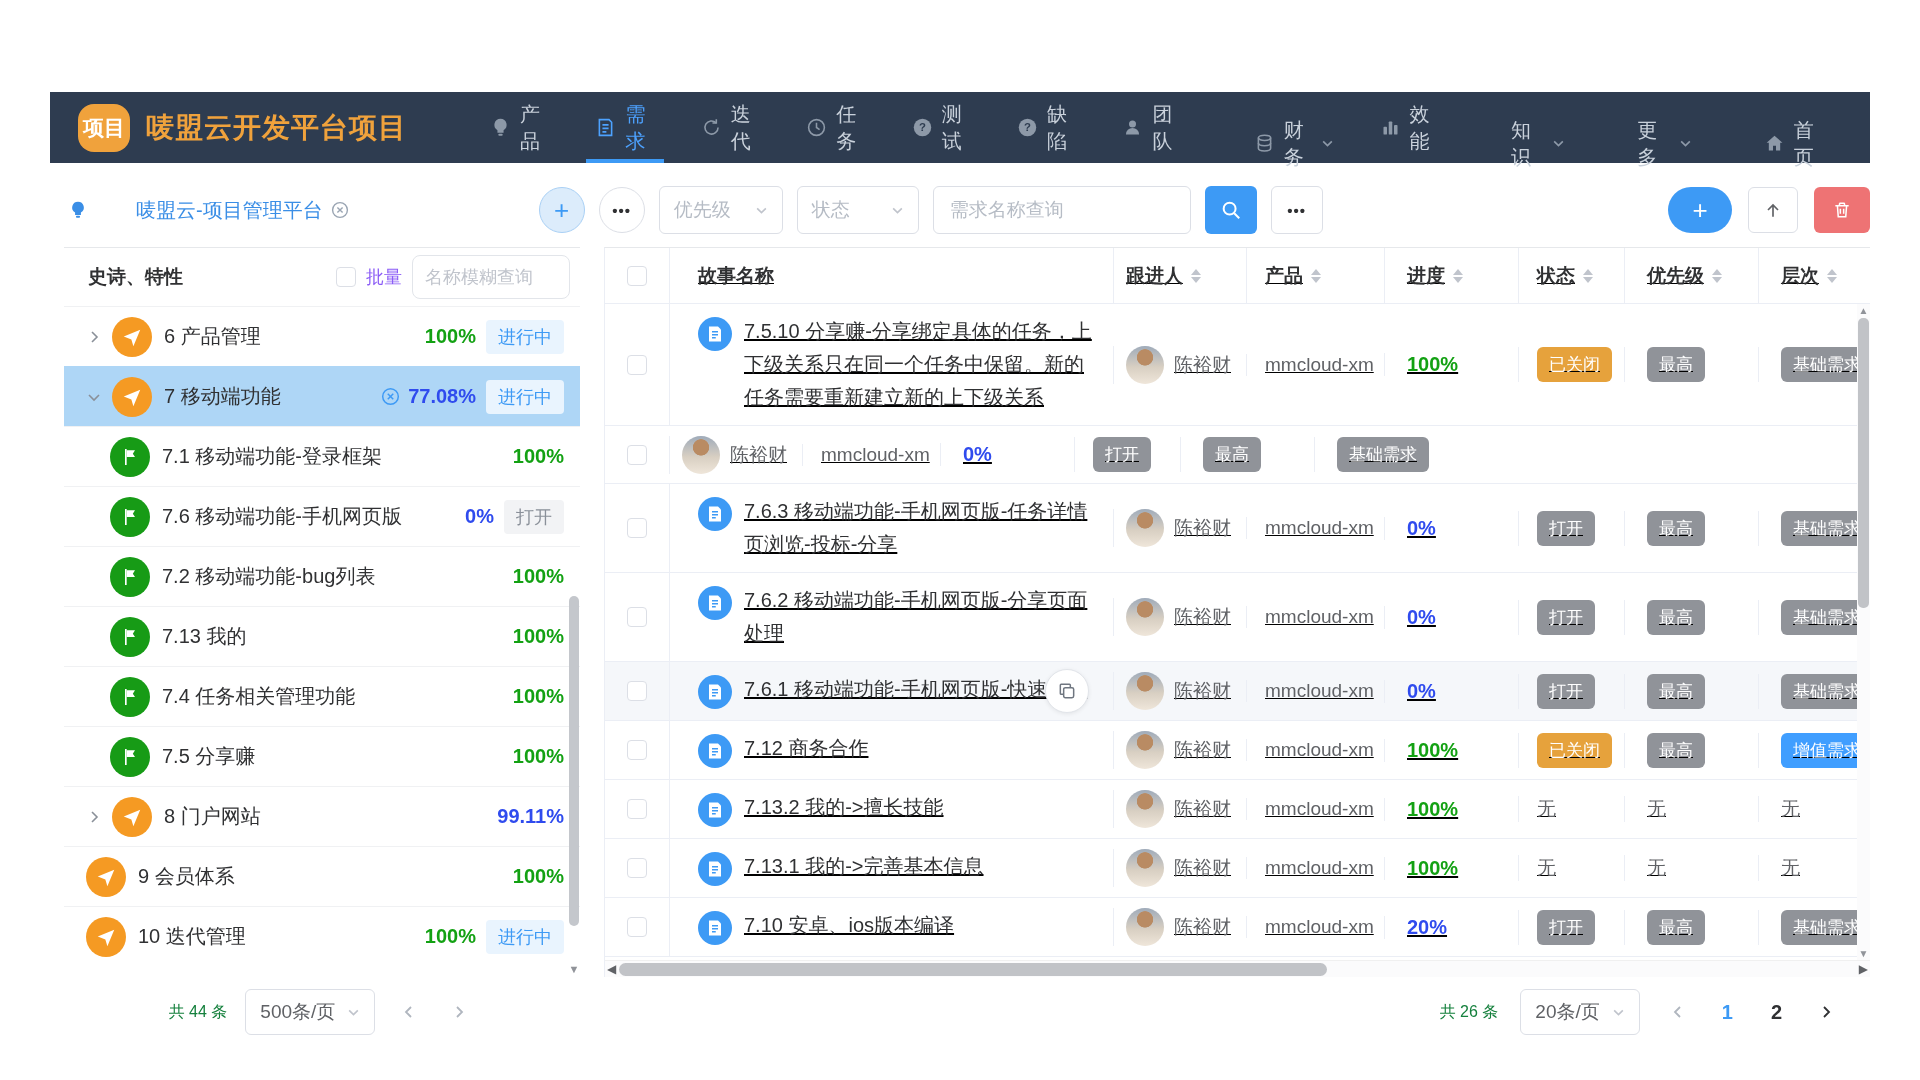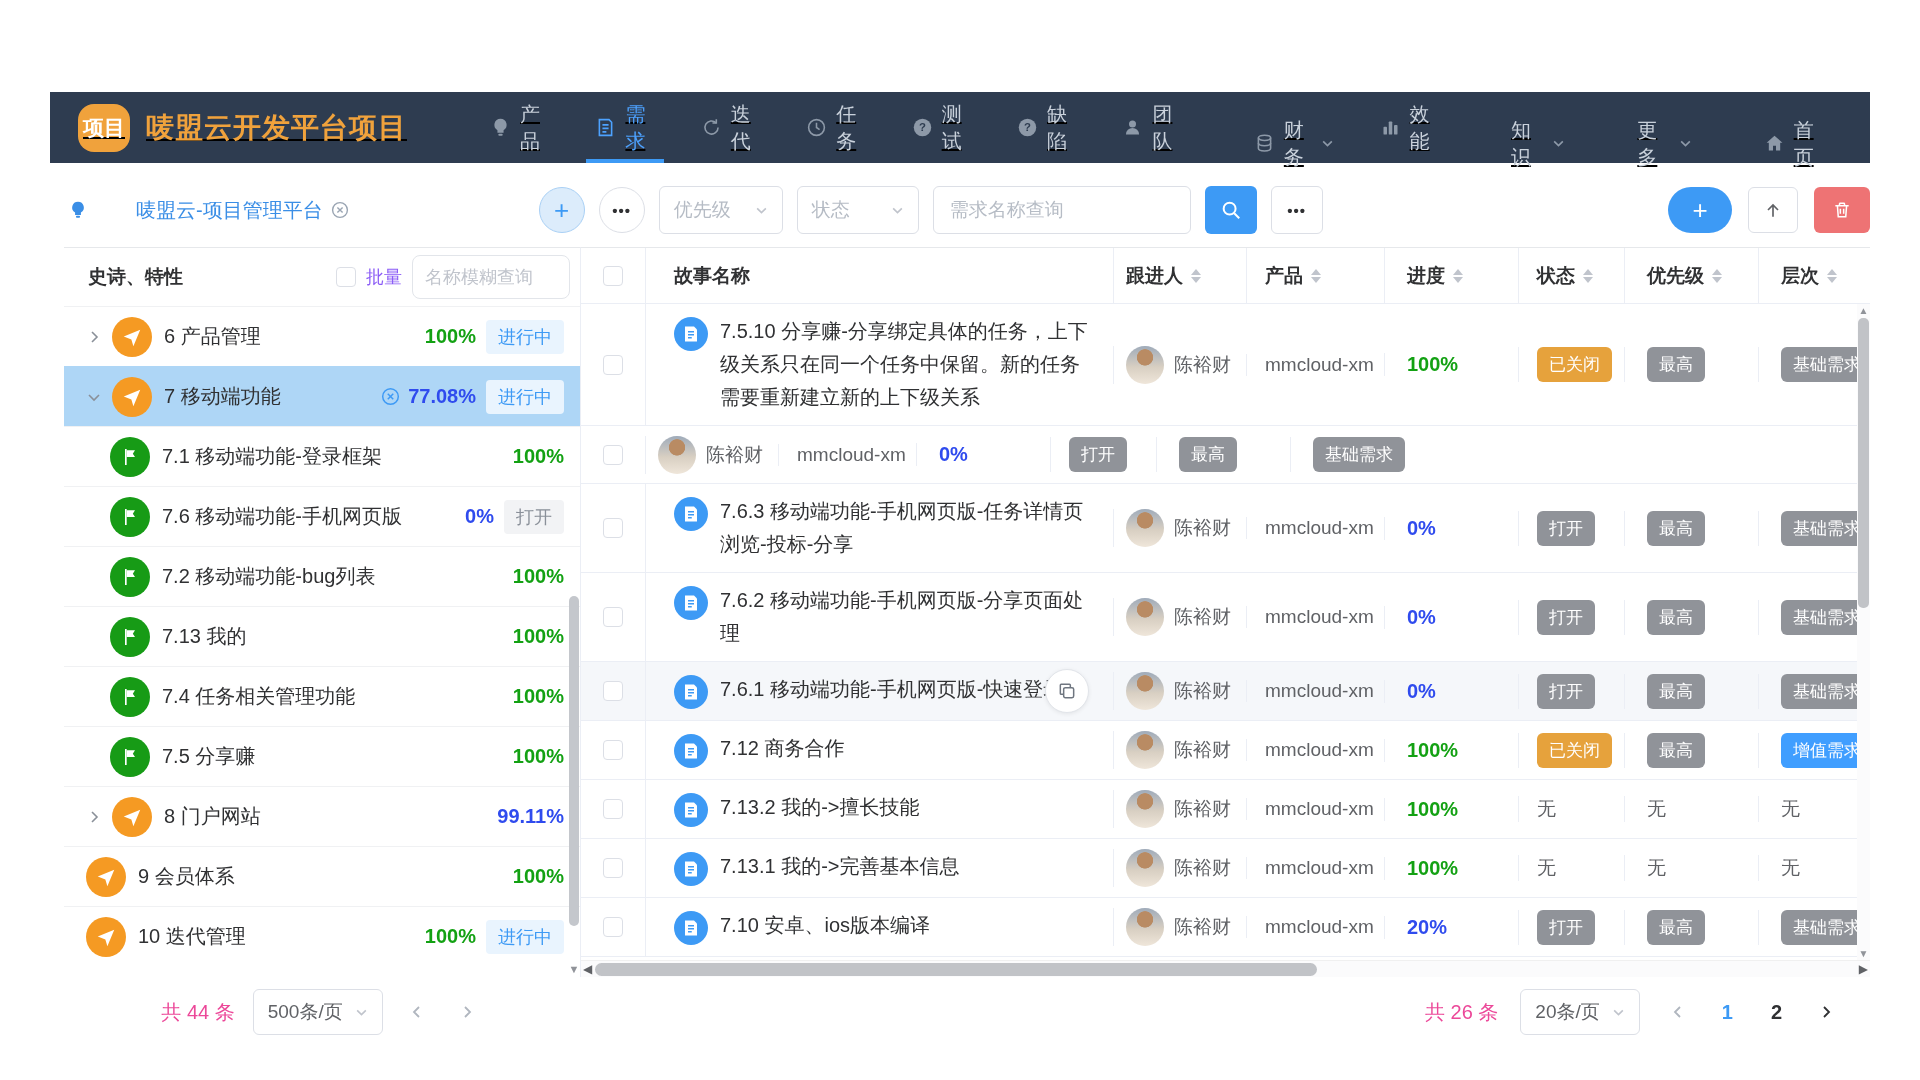--- a/index.html
+++ b/index.html
@@ -1,21 +1,21 @@
 <!DOCTYPE html>
 <html style="--navbar-bg: #2e3c50; --brand-orange: #f0a23c; --accent: #3d9af5; --nav-text: #c9d1db; --percent-green: #13a113; --percent-blue: #2f4bee; --pill-gray: #909399; --pill-orange: #e6a23c; --pill-blue: #409eff; --pill-soft-blue-bg: #e9f4fe; --selected-row: #aed6f6; --danger: #ee7374;"><head>
 <meta charset="utf-8">
 <style>
   * { margin:0; padding:0; box-sizing:border-box; }
   html,body { width:1920px; height:1080px; background:#fff; overflow:hidden;
               font-family:"Liberation Sans","DejaVu Sans",sans-serif; }
   .app { width:1820px; margin:92px auto 0; position:relative; }
 
   
-  .navbar { height:71px; background:var(--navbar-bg); display:flex; align-items:center; padding:0 28px;text-decoration:underline; }
+  .navbar { height:71px; background:var(--navbar-bg); display:flex; align-items:center; padding:0 28px; }
   .logo-badge { width:52px; height:48px; background:var(--brand-orange); border-radius:16px;
     color:#fff; font-weight:bold; font-size:21px; display:flex; align-items:center; justify-content:center; }
   .app-title { color:var(--brand-orange); font-size:28px; font-weight:bold; margin-left:16px; letter-spacing:1px; }
   .nav-items { display:flex; align-items:center; margin-left:64px; gap:8px; flex:1; }
   .nav-item { position:relative; height:71px; display:flex; align-items:center; gap:9px; padding:0 19px;
     color:var(--nav-text); font-size:20px; cursor:pointer; }
   .nav-item .icn { display:inline-flex; color:#8d99a8; }
   .nav-item.active { color:#4da2ff; }
   .nav-item.active .icn { color:#4da2ff; }
   .nav-item.active::after { content:""; position:absolute; left:10px; right:10px; bottom:0; height:4px; background:#3d9af5; }
@@ -72,22 +72,22 @@
   .pct { font-size:20px; font-weight:bold; }
   .pct.green { color:var(--percent-green); } .pct.blue { color:var(--percent-blue); }
   .badge { font-size:18px; border-radius:4px; padding:5px 12px; white-space:nowrap; }
   .badge.blue { background:var(--pill-soft-blue-bg); color:#3d9af5;font-family:Liberation Mono, monospace; }
   .badge.gray { background:#f2f3f5; color:#8a9099; }
   .lp-scroll { position:absolute; right:0; top:58px; bottom:0; width:12px; }
   .lp-thumb { position:absolute; left:1px; width:10px; border-radius:5px; background:#c4c7cc; }
   .scroll-arrow { position:absolute; left:0; width:12px; color:#909399; font-size:11px; text-align:center; }
 
   
-  .right-panel { flex:1; border-top:1px solid #e6e8eb; border-left:1px solid #ebeef5; height:730px;
-    position:relative; overflow:hidden; }
+  .right-panel { flex:1; margin-left:24px; border-top:1px solid #e6e8eb; border-left:1px solid #ebeef5; height:730px;
+    position:relative; overflow:hidden;text-decoration:underline; }
   .thead, .trow { display:flex; align-items:center; }
   .thead { height:56px; border-bottom:1px solid #ebeef5; }
   .thead > div, .trow > div { height:100%; display:flex; align-items:center; }
   .thead > div + div, .trow > div + div { border-left:1px solid #ebeef5; }
   .c-check { width:64px; justify-content:center; flex:none; }
   .c-story { flex:1; padding:0 18px 0 28px; }
   .c-owner { width:133px; padding-left:12px; flex:none; }
   .c-product { width:138px; padding-left:18px; flex:none; }
   .c-progress { width:134px; padding-left:22px; flex:none; }
   .c-status { width:106px; padding-left:18px; flex:none; }
@@ -117,21 +117,21 @@
   .rp-hscroll { position:absolute; left:0; right:0; bottom:0; height:17px; background:#fbfbfc; border-top:1px solid #f0f0f0; }
   .rp-hthumb { position:absolute; left:14px; top:2px; height:13px; width:56%; background:#c1c3c7; border-radius:7px; }
   .rp-vscroll { position:absolute; right:0; top:56px; bottom:17px; width:13px; background:#fbfbfc; }
   .rp-vthumb { position:absolute; left:1px; width:11px; border-radius:5px; background:#c1c3c7; top:14px; height:290px; }
   .hs-arrow { position:absolute; top:1px; font-size:12px; color:#606266; cursor:pointer; }
 
   
   .footers { display:flex; margin-top:12px; align-items:center; }
   .footer-left { width:516px; margin-left:14px; display:flex; align-items:center; justify-content:center; gap:18px; }
   .footer-right { flex:1; display:flex; align-items:center; justify-content:flex-end; gap:22px; padding-right:28px; }
-  .total-text { font-size:20px; color:#ec4899; }
+  .total-text { font-size:16px; color:#15803d; }
   .page-size { height:46px; border:1px solid #dcdfe6; border-radius:6px; background:#fff; display:flex; align-items:center;
     gap:12px; padding:0 14px; font-size:19px; color:#606266; cursor:pointer; }
   .pg-arrow { color:#b0b6bf; display:flex; cursor:pointer; padding:0 8px; }
   .pg-num { font-size:20px; font-weight:bold; cursor:pointer; padding:0 6px; color:#303133; }
   .pg-num.current { color:#3d9af5; }
 </style>
 </head>
 <body>
 
 <div class="app">

